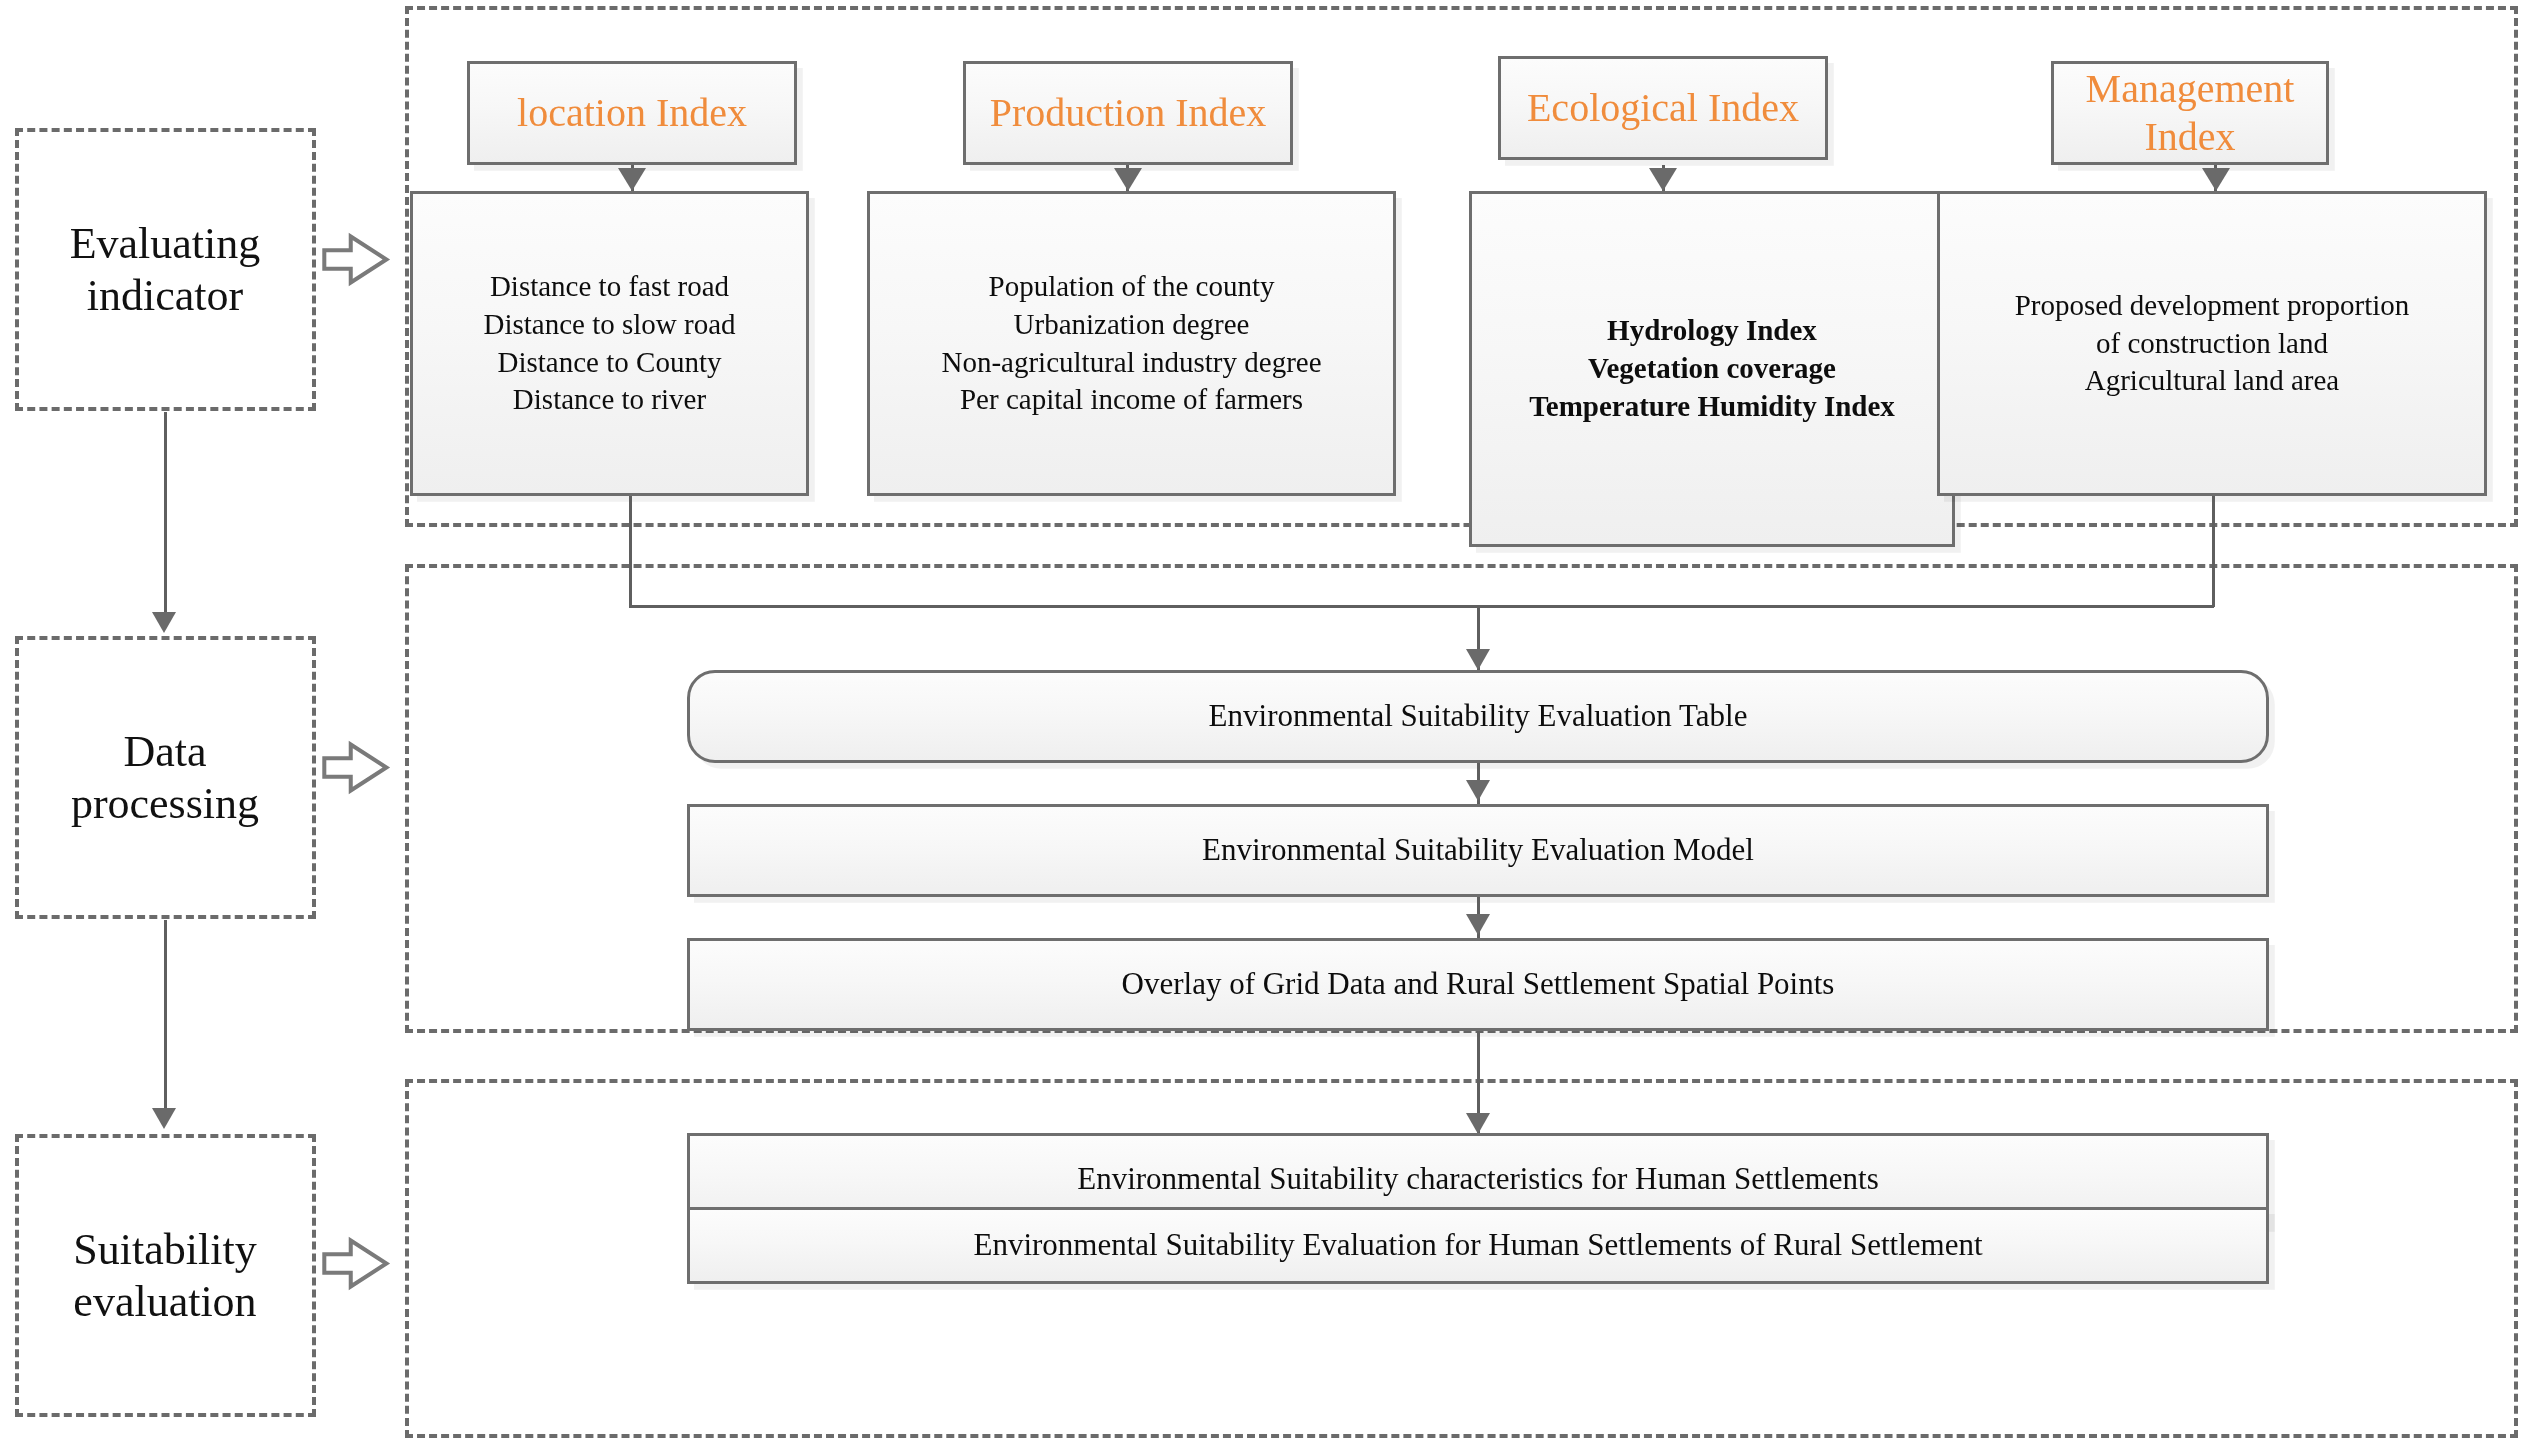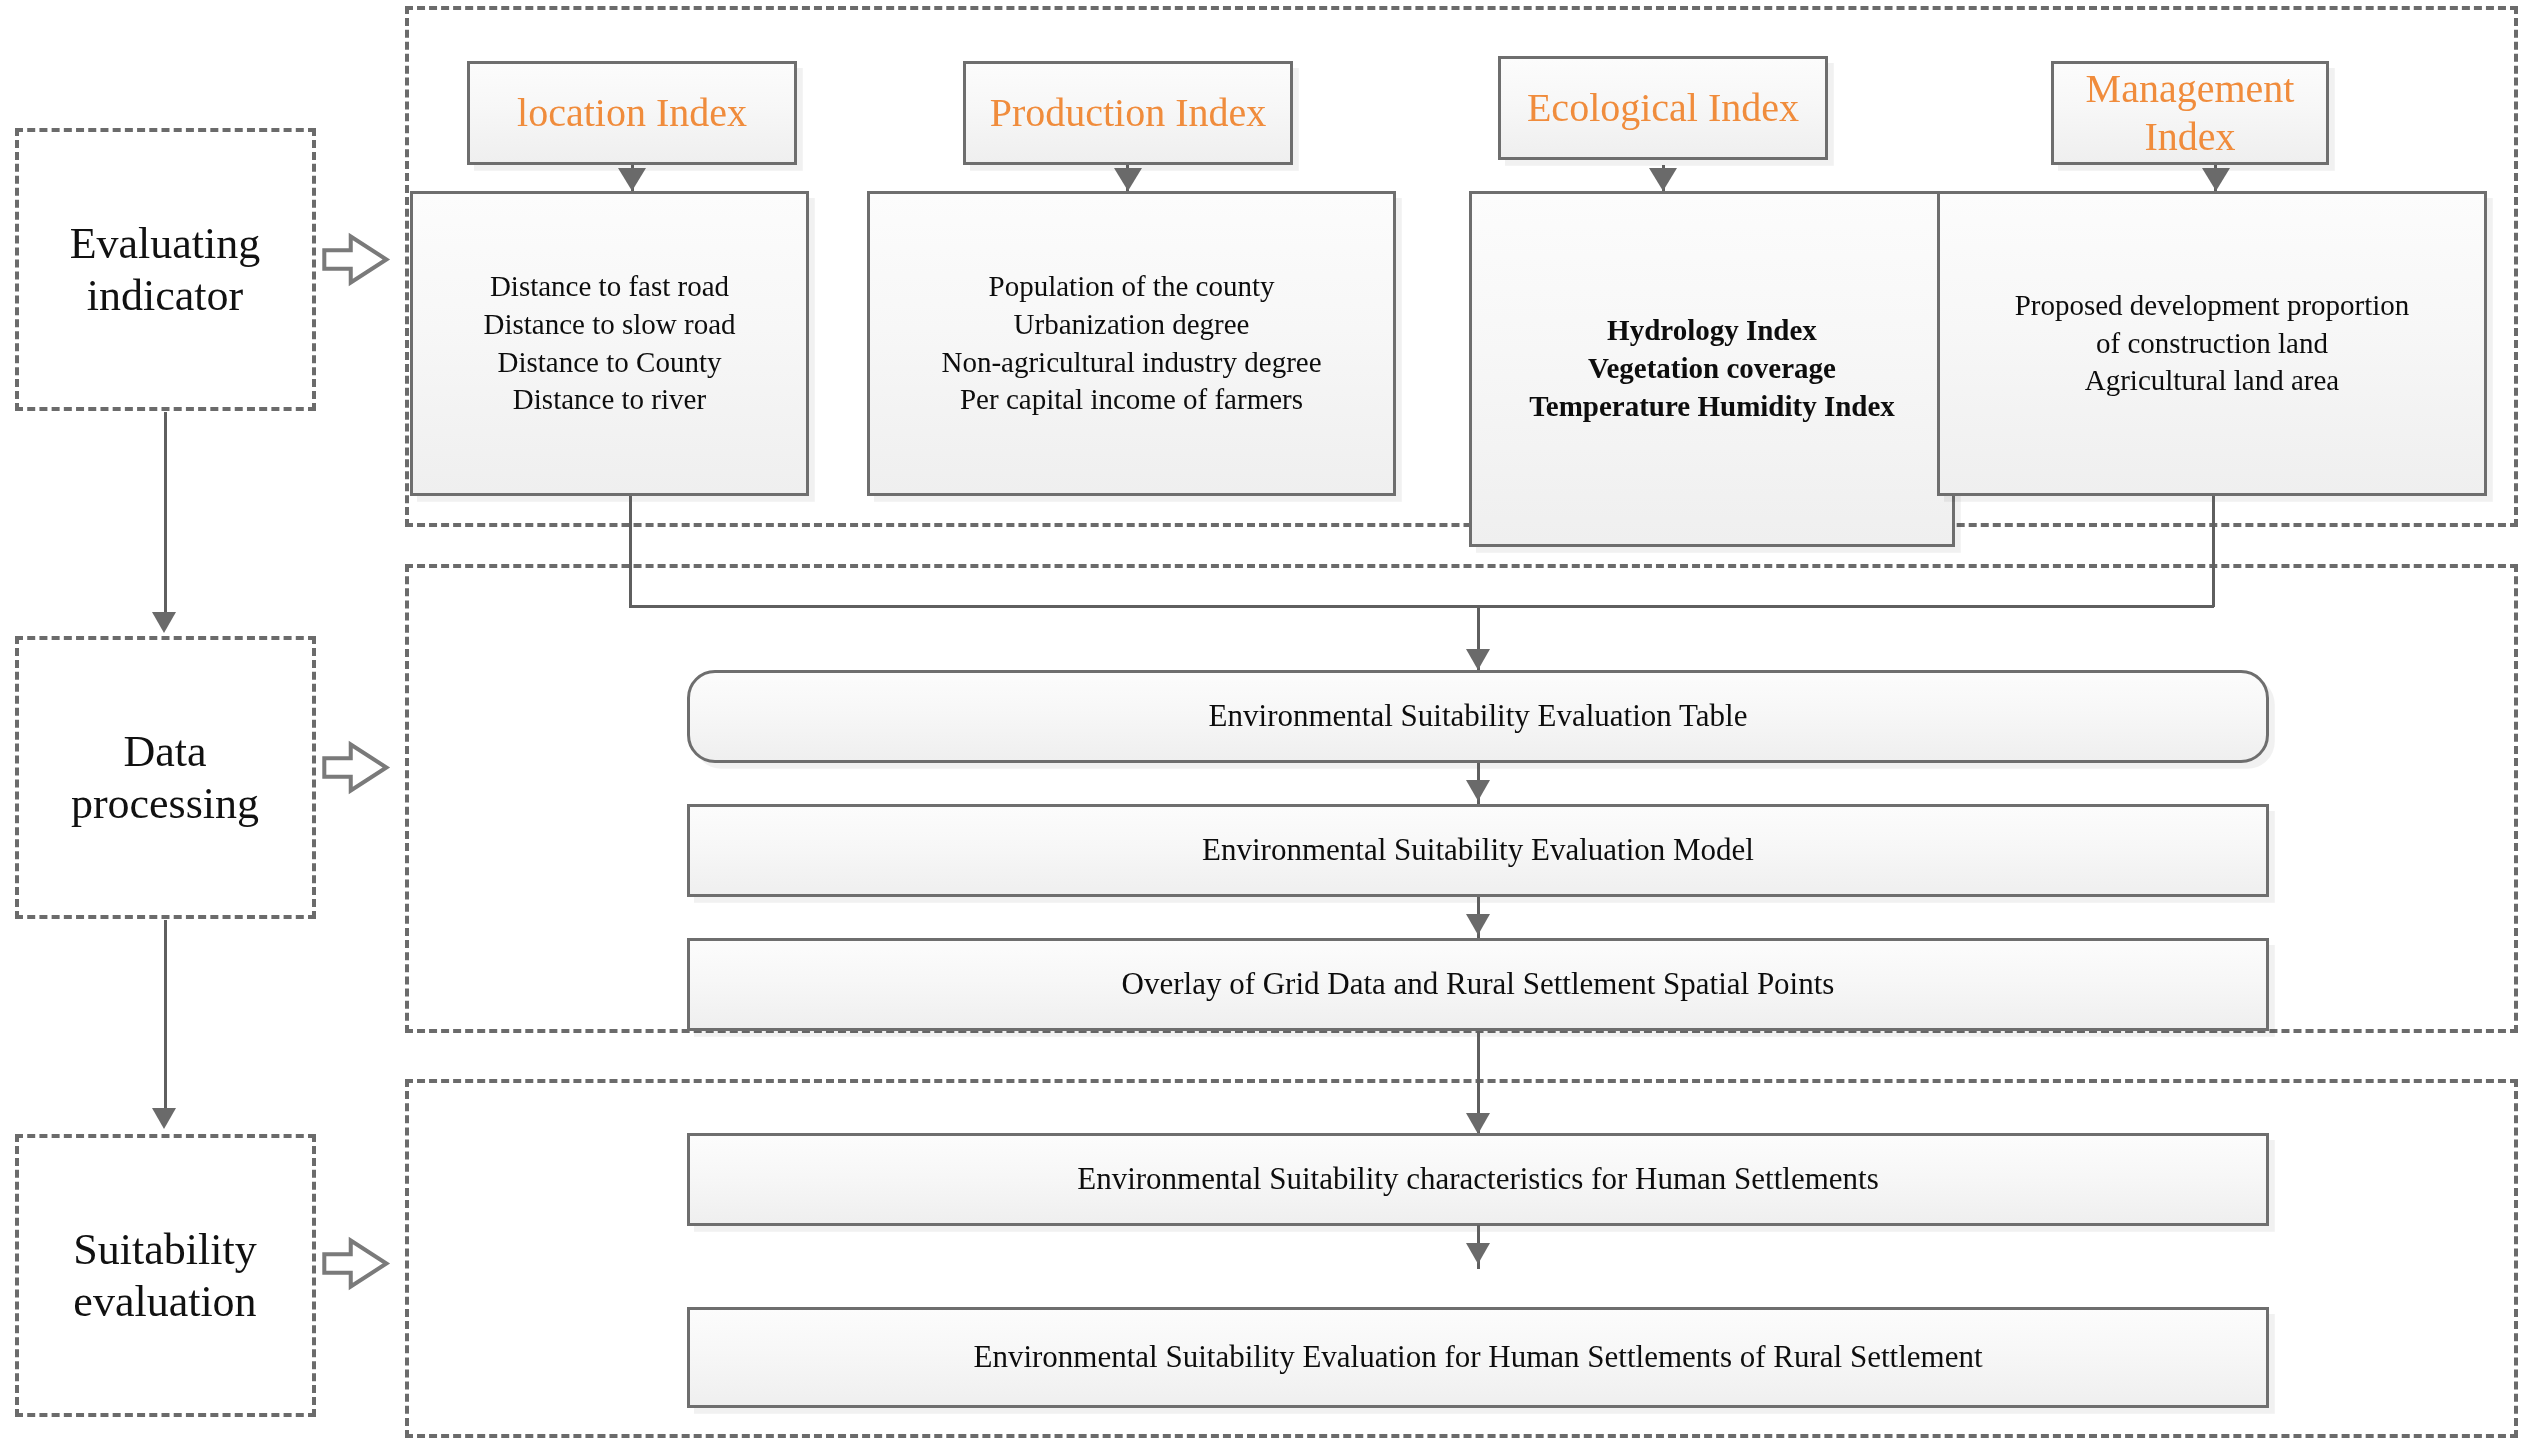--- a/index.html
+++ b/index.html
@@ -231,18 +231,18 @@
   <div class="vline" style="left:1477px; top:1031px; height:103px;"></div>
   <div class="arrowhead" style="left:1466px; top:1113px;"></div>
 
   <div class="node wide" style="left:687px; top:1133px; width:1582px; height:93px;">
     <span class="lines">Environmental Suitability characteristics for Human Settlements</span>
   </div>
 
   <div class="vline" style="left:1477px; top:1225px; height:44px;"></div>
   <div class="arrowhead" style="left:1466px; top:1243px;"></div>
 
-  <div class="node wide" style="left:687px; top:1307px; width:1582px; height:101px;">
+  <div class="node wide" style="left:687px; top:1207px; width:1582px; height:77px;">
     <span class="lines">Environmental Suitability Evaluation for Human Settlements of Rural Settlement</span>
   </div>
 
 </div>
 
 
 </body></html>

